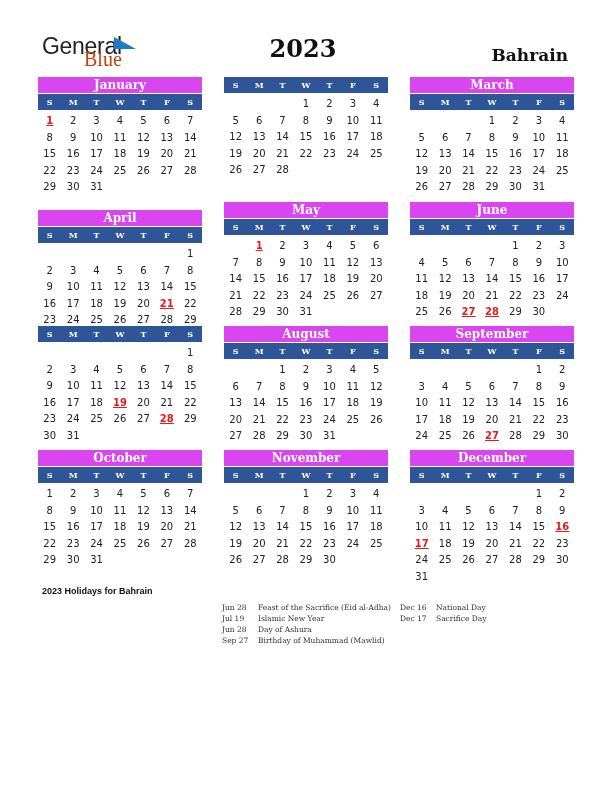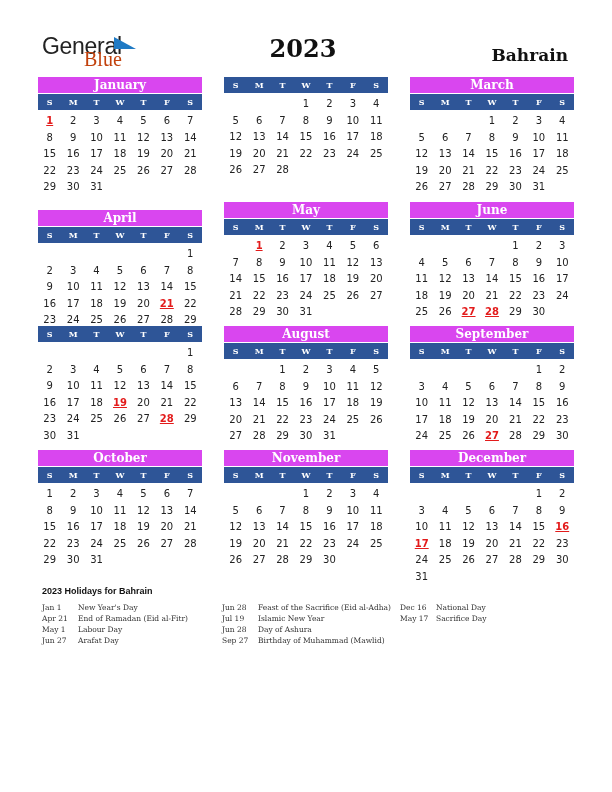--- a/index.html
+++ b/index.html
@@ -601,29 +601,23 @@
         <span>28</span>
         <span>29</span>
         <span>30</span>
         <span>31</span>
       </div>
     </div>
   </div>
 
 <div class="hols">
   <div class="title">2023 Holidays for Bahrain</div>
-  <div class="hcol" style="left:0">
-      <div class="hrow"><span class="d">Jan 1</span><span>New Year's Day</span></div>
-      <div class="hrow"><span class="d">Apr 21</span><span>End of Ramadan (Eid al-Fitr)</span></div>
-      <div class="hrow"><span class="d">May 1</span><span>Labour Day</span></div>
-      <div class="hrow"><span class="d">Jun 27</span><span>Arafat Day</span></div>
-    </div>
   <div class="hcol" style="left:180px">
       <div class="hrow"><span class="d">Jun 28</span><span>Feast of the Sacrifice (Eid al-Adha)</span></div>
       <div class="hrow"><span class="d">Jul 19</span><span>Islamic New Year</span></div>
       <div class="hrow"><span class="d">Jun 28</span><span>Day of Ashura</span></div>
       <div class="hrow"><span class="d">Sep 27</span><span>Birthday of Muhammad (Mawlid)</span></div>
     </div>
   <div class="hcol" style="left:358px">
       <div class="hrow"><span class="d">Dec 16</span><span>National Day</span></div>
-      <div class="hrow"><span class="d">May 17</span><span>Sacrifice Day</span></div>
+      <div class="hrow"><span class="d">Dec 17</span><span>Sacrifice Day</span></div>
     </div>
 </div>
 
 </body></html>

